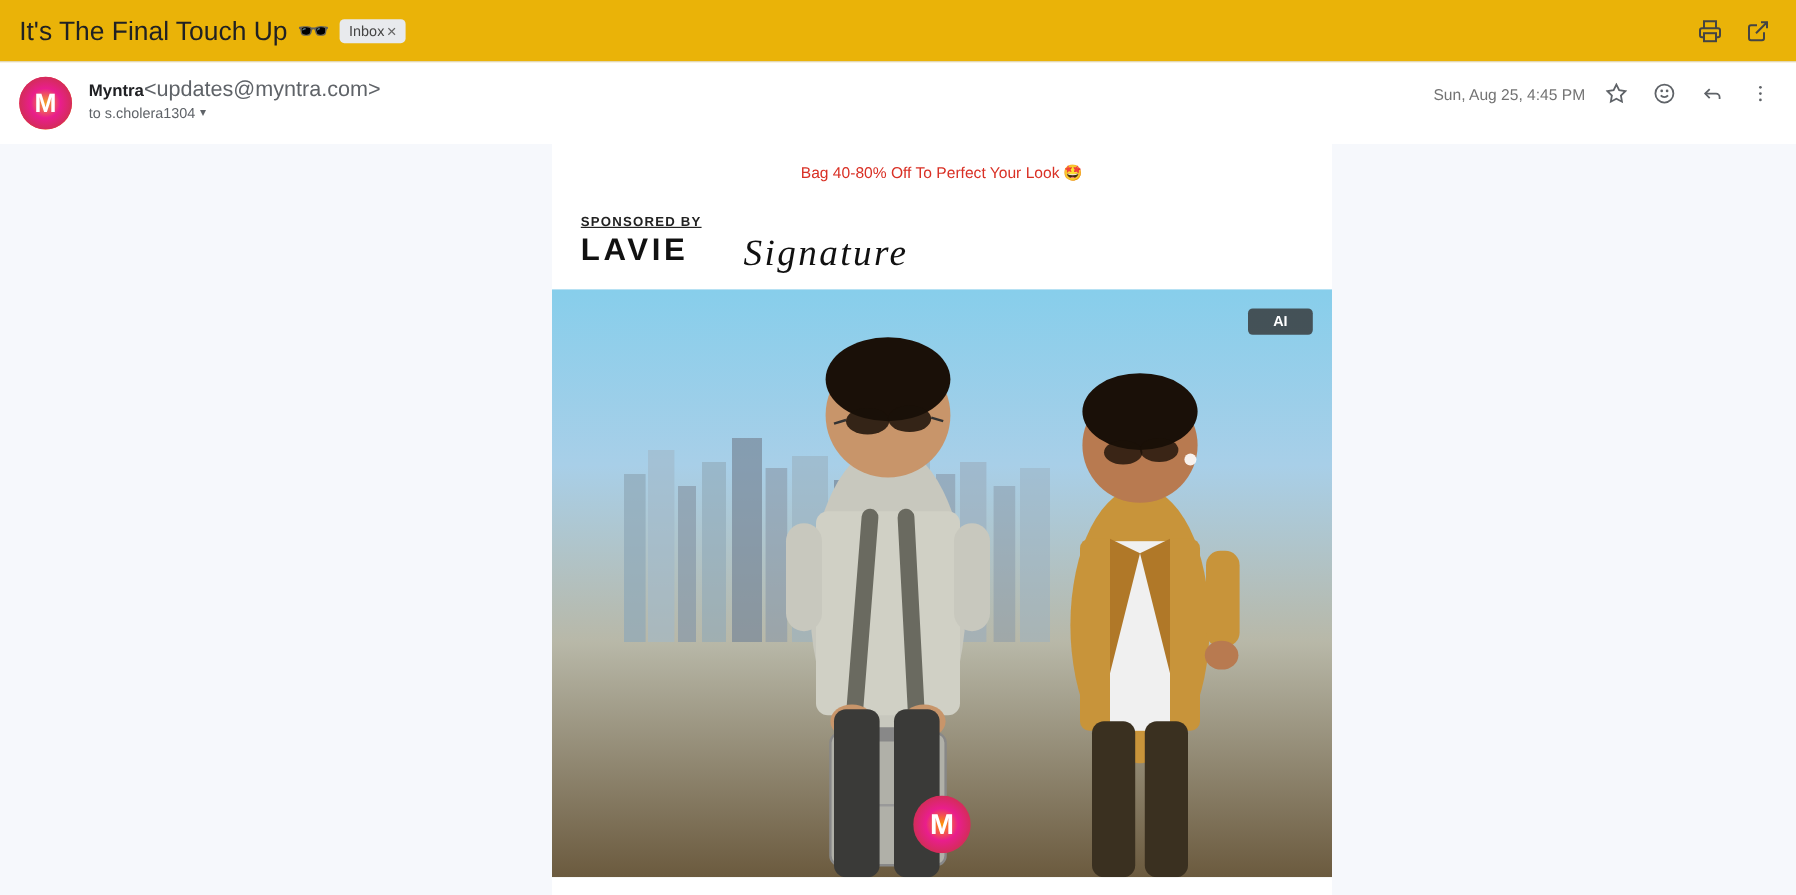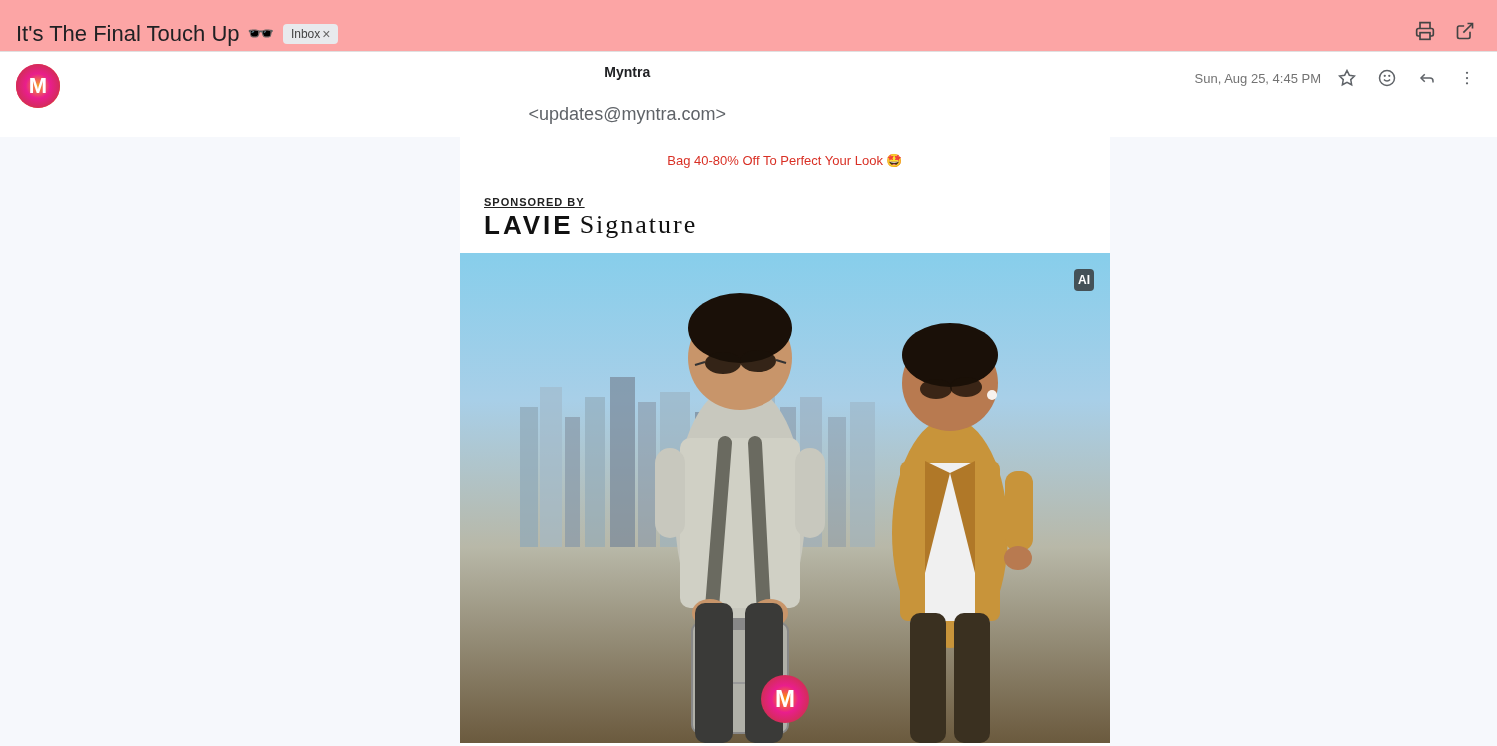--- a/index.html
+++ b/index.html
@@ -7,23 +7,23 @@
       font-family: 'Google Sans', Arial, sans-serif;
       background: #f6f8fc;
       width: 1497px;
       min-height: 746px;
       overflow-x: hidden;
     }
 
     
     .email-header {
       display: flex;
-      align-items: flex-end;
+      align-items: center;
       padding: 4px 16px;
-      background: #fca5a5;
+      background: #eab308;
       border-bottom: 1px solid #e0e0e0;
       min-height: 52px;
     }
     .email-subject {
       font-size: 22px;
       font-weight: 400;
       color: #202124;
       flex: 1;
       display: flex;
       align-items: center;
@@ -85,24 +85,23 @@
       font-weight: 700;
       flex-shrink: 0;
       font-family: Arial, sans-serif;
     }
     .sender-info {
       flex: 1;
     }
     .sender-name-line {
       display: flex;
       align-items: center;
-      gap: 24px;
+      gap: 0;
       font-size: 14px;
       color: #202124;
-      flex-direction: column;
     }
     .sender-name {
       font-weight: 600;
       font-size: 14px;
     }
     .sender-email {
       color: #5f6368;
       font-size: 18px;
       font-weight: 400;
     }
@@ -190,42 +189,44 @@
       font-size: 26px;
       font-weight: 400;
       letter-spacing: 2px;
       color: #111;
       display: flex;
       align-items: flex-start;
       gap: 6px;
     }
     .brand-signature {
       font-family: 'Brush Script MT', cursive;
-      font-size: 26px;
+      font-size: 31px;
+      font-style: italic;
       font-weight: 400;
+      margin-left: 40px;
     }
 
     .ad-image-container {
       width: 650px;
       height: 490px;
       position: relative;
       overflow: hidden;
       margin-top: 12px;
     }
 
     
     .ai-badge {
       position: absolute;
       top: 16px;
       right: 16px;
       background: rgba(50,50,50,0.8);
       color: #fff;
       font-size: 12px;
       font-weight: 600;
-      padding: 4px 4px;
+      padding: 4px 21px;
       border-radius: 4px;
     }
 
     
     .myntra-logo {
       position: absolute;
       bottom: 20px;
       left: 50%;
       transform: translateX(-50%);
       display: flex;
@@ -284,20 +285,24 @@
           <stop offset="100%" stop-color="#c0392b"></stop>
         </radialGradient>
       </defs>
       <text x="22" y="29" text-anchor="middle" font-size="22" font-weight="700" fill="white" font-family="Arial">M</text>
     </svg>
   </div>
   <div class="sender-info">
     <div class="sender-name-line">
       <span class="sender-name">Myntra</span>
       <span class="sender-email">&lt;updates@myntra.com&gt;</span>
+    </div>
+    <div class="sender-to">
+      <span>to s.cholera1304</span>
+      <span class="dropdown-arrow">▾</span>
     </div>
   </div>
   <div class="sender-meta">
     <span class="sender-time">Sun, Aug 25, 4:45 PM</span>
     <button class="meta-icon-btn" title="Star">
       <svg width="18" height="18" viewBox="0 0 24 24" fill="none" stroke="#5f6368" stroke-width="2">
         <polygon points="12 2 15.09 8.26 22 9.27 17 14.14 18.18 21.02 12 17.77 5.82 21.02 7 14.14 2 9.27 8.91 8.26 12 2"></polygon>
       </svg>
     </button>
     <button class="meta-icon-btn" title="Emoji reaction">

